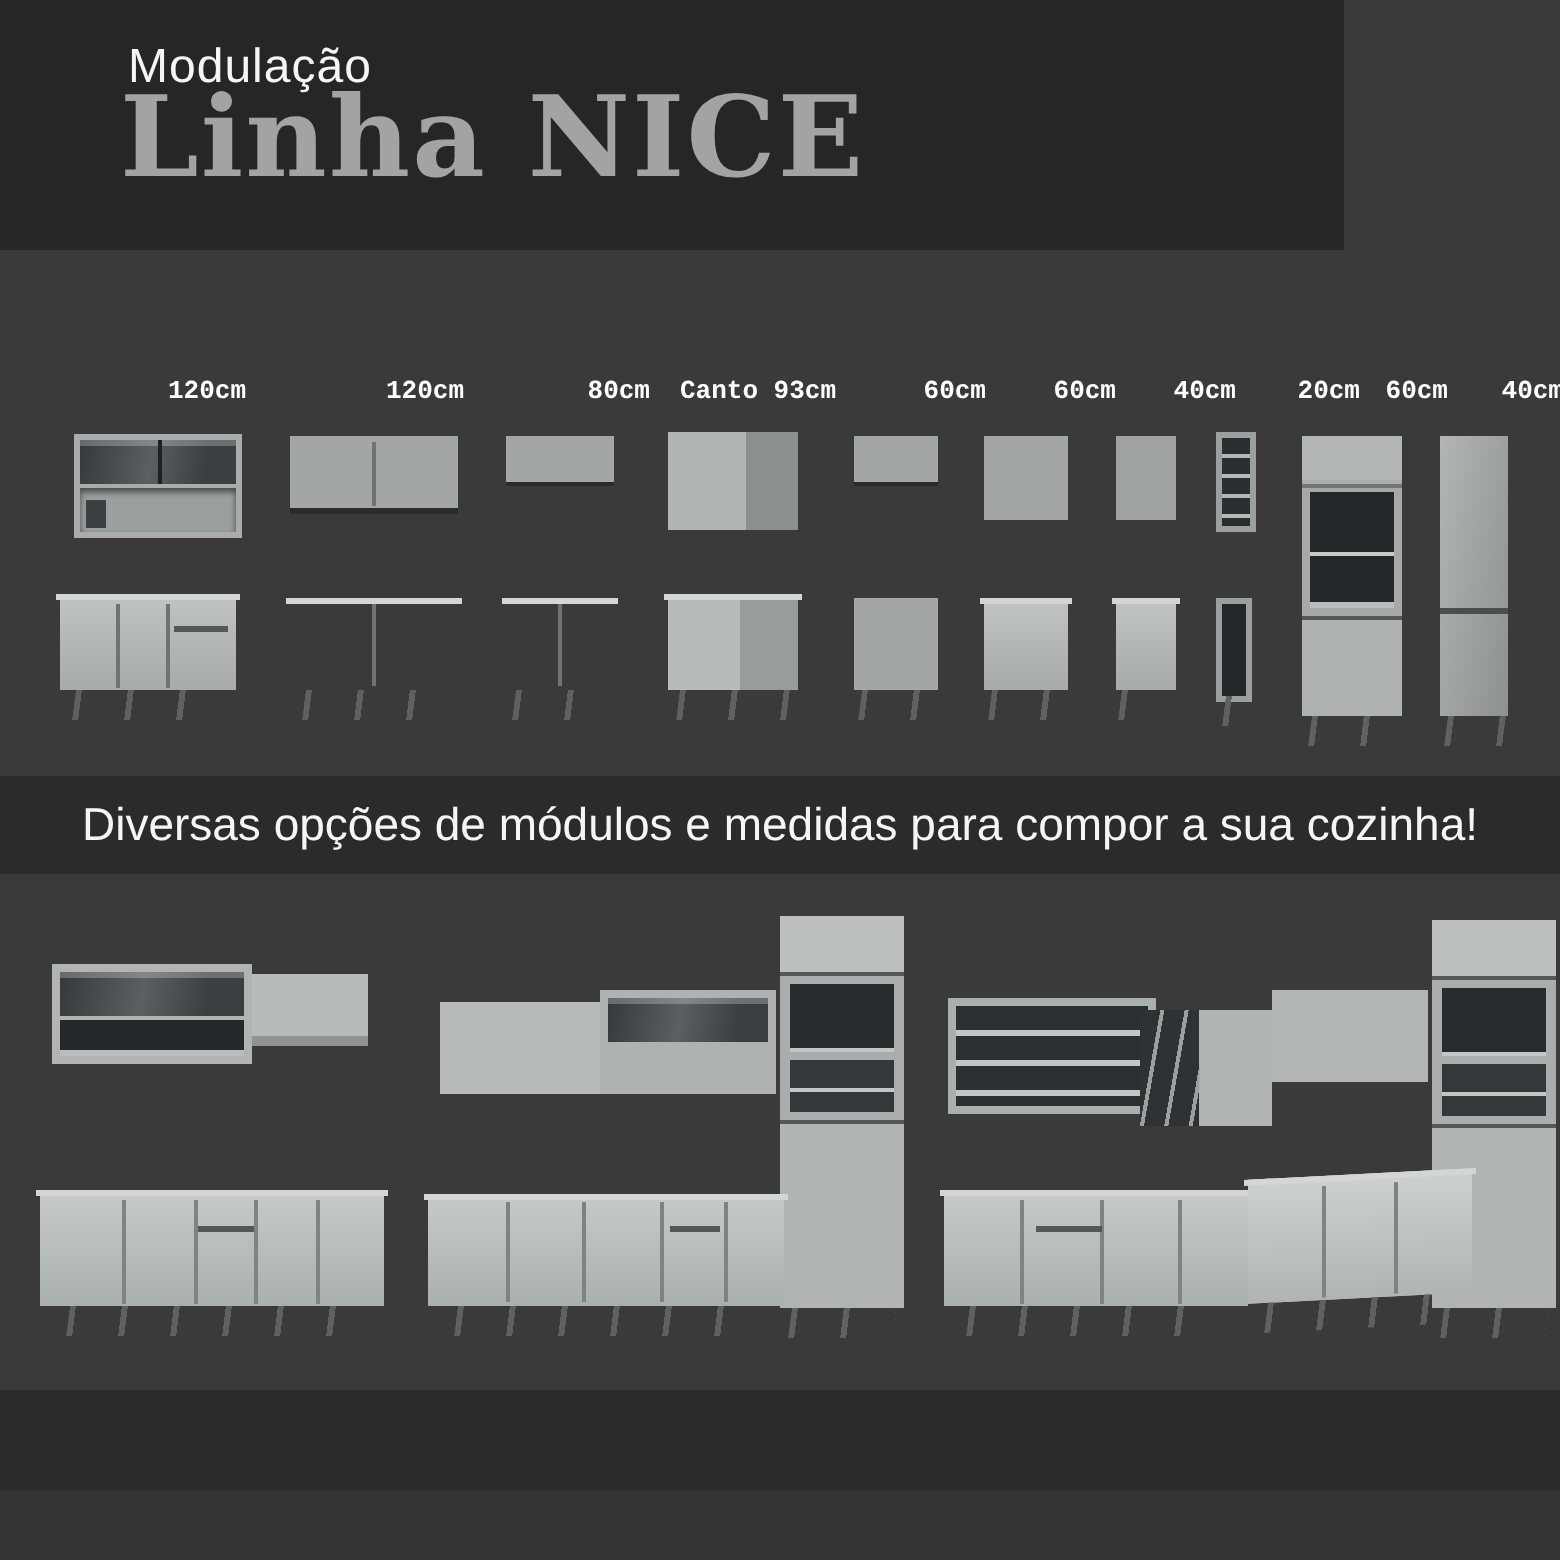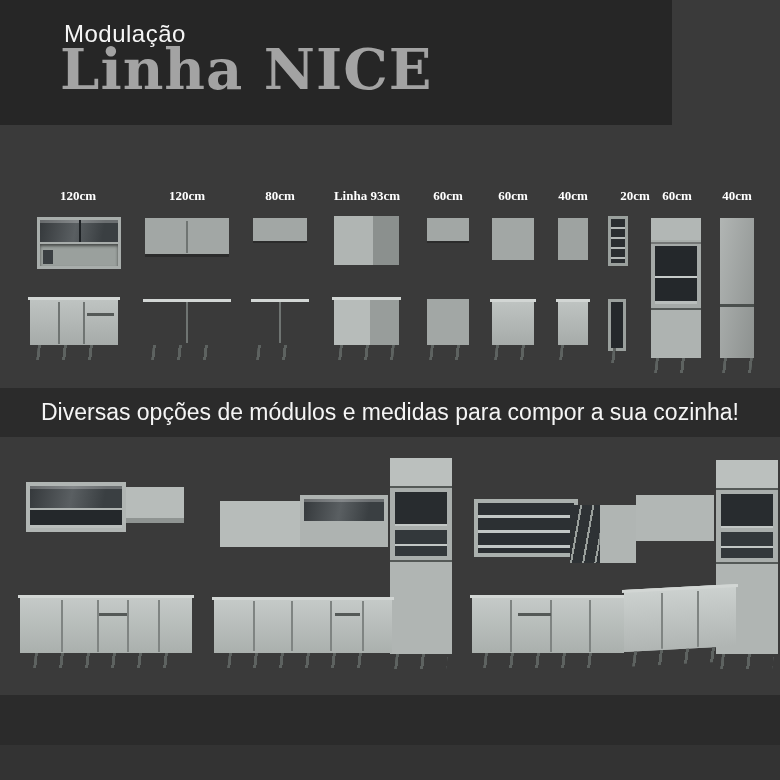--- a/index.html
+++ b/index.html
@@ -14,21 +14,21 @@
 
   .modules{position:absolute;left:0;top:125px;width:780px;height:263px;background:#3a3a3a;}
   .strip{position:absolute;left:0;width:780px;background:#2b2b2b;color:#f5f5f5;text-align:center;}
   .strip.tagline{top:388px;height:49px;line-height:49px;font-size:23px;}
   .kitchens{position:absolute;left:0;top:437px;width:780px;height:258px;background:#3a3a3a;}
   .strip.names{top:695px;height:50px;}
   .footer{position:absolute;left:0;top:745px;width:780px;height:35px;background:#333333;}
 
   
   .mlabel{position:absolute;top:63px;height:18px;font-size:13px;font-weight:bold;color:#fff;
-          text-align:center;font-family:Liberation Serif, serif;}
+          text-align:right;font-family:Liberation Mono, monospace;}
   .L0{left:33px;width:90px}.L1{left:142px;width:90px}.L2{left:235px;width:90px}
   .L3{left:316px;width:102px}.L4{left:403px;width:90px}.L5{left:468px;width:90px}
   .L6{left:528px;width:90px}.L7{left:590px;width:90px}.L8{left:630px;width:94px}
   .L9{left:692px;width:90px}
 
   
   .mod{position:absolute;background:#a2a7a5;}
   .legs::after{content:"";position:absolute;left:8%;right:8%;top:100%;height:15px;
     background:repeating-linear-gradient(90deg,#5d6260 0 3px,transparent 3px 26px);
     transform:skewX(-7deg);}
@@ -157,21 +157,21 @@
 
   <div class="header">
     <div class="kicker">Modulação</div>
     <h1 class="title">Linha NICE</h1>
   </div>
 
   <div class="modules">
     <div class="mlabel L0">120cm</div>
     <div class="mlabel L1">120cm</div>
     <div class="mlabel L2">80cm</div>
-    <div class="mlabel L3">Linha 93cm</div>
+    <div class="mlabel L3">Canto 93cm</div>
     <div class="mlabel L4">60cm</div>
     <div class="mlabel L5">60cm</div>
     <div class="mlabel L6">40cm</div>
     <div class="mlabel L7">20cm</div>
     <div class="mlabel L8">60cm</div>
     <div class="mlabel L9">40cm</div>
 
     <div class="mod m1t">
       <div class="glassband gl"></div>
       <div class="sh"></div>

